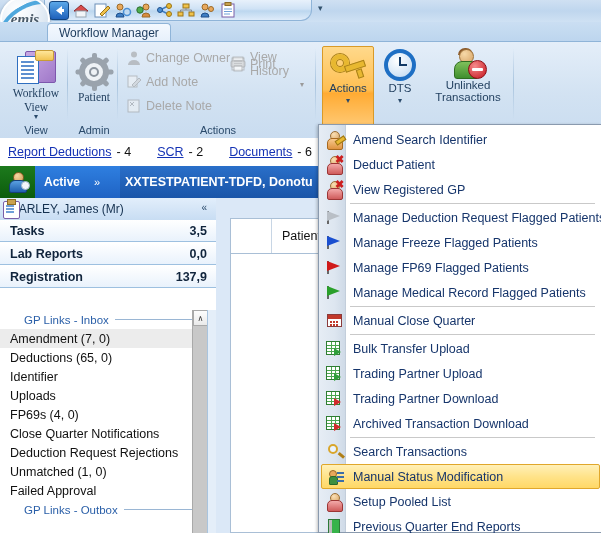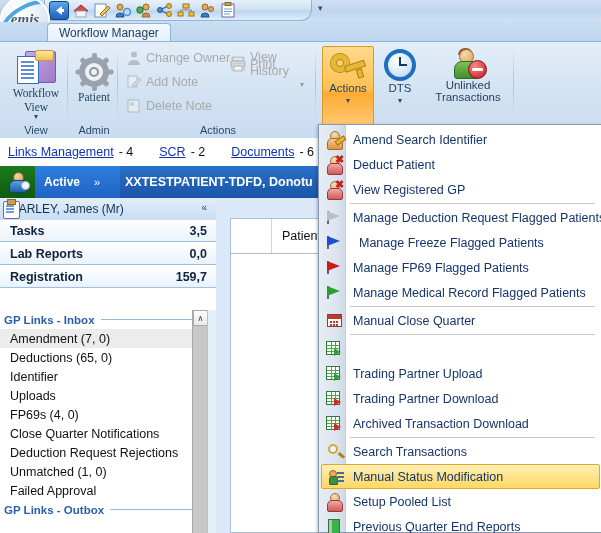--- a/index.html
+++ b/index.html
@@ -169,21 +169,21 @@
   .ico-clip:before{content:"";position:absolute;left:3px;top:-3px;width:7px;height:4px;background:#c8a24f;border:1px solid #8d6d26;}
   .ico-clip i{position:absolute;left:2px;width:8px;height:1.5px;background:#6fa0d8;}
 
   .sb-row{position:absolute;left:0;width:216px;height:22px;
     border-bottom:1px solid #9dc0e0;
     background:linear-gradient(to bottom,#ffffff,#e9f2fc);
     display:flex;align-items:center;justify-content:space-between;
     padding:0 9px 0 10px;box-sizing:border-box;font-weight:bold;font-size:12.5px;color:#10243c;}
 
   .sb-list{position:absolute;left:0;top:112px;width:216px;bottom:0;background:#fff;overflow:hidden;}
-  .sb-head{height:19px;display:flex;align-items:center;color:#2a5fa8;font-size:11.5px;padding-left:4px;font-weight:bold;}
+  .sb-head{height:19px;display:flex;align-items:center;color:#2a5fa8;font-size:11.5px;padding-left:24px;}
   .sb-head .rule{flex:1;height:1px;background:#9ab6d4;margin:0 10px 0 6px;}
   .sb-item{height:19px;display:flex;align-items:center;padding-left:10px;font-size:12.5px;color:#111;}
   .sb-item.hl{background:#ececec;}
 
   .sb-scroll{position:absolute;right:8px;top:112px;width:15px;bottom:0;background:#c8c8c8;border-left:1px solid #a9a9a9;}
   .sb-scroll .up{position:absolute;left:0;top:0;width:15px;height:16px;
     background:linear-gradient(to bottom,#fdfdfd,#eaeaea);border:1px solid #a9a9a9;box-sizing:border-box;
     display:flex;align-items:center;justify-content:center;font-size:8px;color:#333;}
   .sb-edge{position:absolute;right:0;top:112px;width:8px;bottom:0;background:#e4eef9;border-left:1px solid #a9c4de;}
 
@@ -448,21 +448,21 @@
             <div class="stop"></div>
         </div>
         <div class="alabel">Unlinked</div>
         <div class="alabel">Transactions</div>
       </div>
       <div class="gsep" style="right:0;"></div>
     </div>
   </div>
 
   <div class="linksbar">
-    <span class="lk">Links Management</span>
+    <span class="lk">Report Deductions</span>
     <span class="cnt">- 4</span>
     <span class="lk">SCR</span>
     <span class="cnt">- 2</span>
     <span class="lk">Documents</span>
     <span class="cnt">- 6</span>
   </div>
 
   <div class="pbanner">
     <div class="pb-green">
       <div class="ico-pat">
@@ -494,21 +494,21 @@
     <div class="sb-row" style="top:22px;">
       <span>Tasks</span>
       <span>3,5</span>
     </div>
     <div class="sb-row" style="top:45px;">
       <span>Lab Reports</span>
       <span>0,0</span>
     </div>
     <div class="sb-row" style="top:68px;">
       <span>Registration</span>
-      <span>159,7</span>
+      <span>137,9</span>
     </div>
 
     <div class="sb-list">
       <div class="sb-head">
         <span>GP Links - Inbox</span>
         <span class="rule"></span>
       </div>
       <div class="sb-item hl">
           <span>Amendment (7, 0)</span>
         </div>
@@ -588,21 +588,21 @@
 
     <div class="mi" style="top:80px;">
       <span class="mic">
           <span class="flagico">
             <span class="pole"></span>
             <span class="fl" style="border-left-color:#b9bfc6;"></span>
           </span>
         </span>
       <span class="mlbl">Manage Deduction Request Flagged Patients</span>
     </div>
-    <div class="mi" style="top:105px;padding-left:6px;">
+    <div class="mi" style="top:105px;">
       <span class="mic">
           <span class="flagico">
             <span class="pole"></span>
             <span class="fl" style="border-left-color:#1a4fd0;"></span>
           </span>
         </span>
       <span class="mlbl">Manage Freeze Flagged Patients</span>
     </div>
     <div class="mi" style="top:130px;">
       <span class="mic">
@@ -643,20 +643,21 @@
       <span class="mic">
           <span class="sheet">
             <i style="left:0;top:3px;width:12px;height:1px"></i>
             <i style="left:0;top:6px;width:12px;height:1px"></i>
             <i style="left:0;top:9px;width:12px;height:1px"></i>
             <i style="left:4px;top:0;width:1px;height:12px"></i>
             <i style="left:8px;top:0;width:1px;height:12px"></i>
           </span>
           <span class="arr"></span>
         </span>
+      <span class="mlbl">Bulk Transfer Upload</span>
     </div>
     <div class="mi" style="top:236px;">
       <span class="mic">
           <span class="sheet">
             <i style="left:0;top:3px;width:12px;height:1px"></i>
             <i style="left:0;top:6px;width:12px;height:1px"></i>
             <i style="left:0;top:9px;width:12px;height:1px"></i>
             <i style="left:4px;top:0;width:1px;height:12px"></i>
             <i style="left:8px;top:0;width:1px;height:12px"></i>
           </span>

